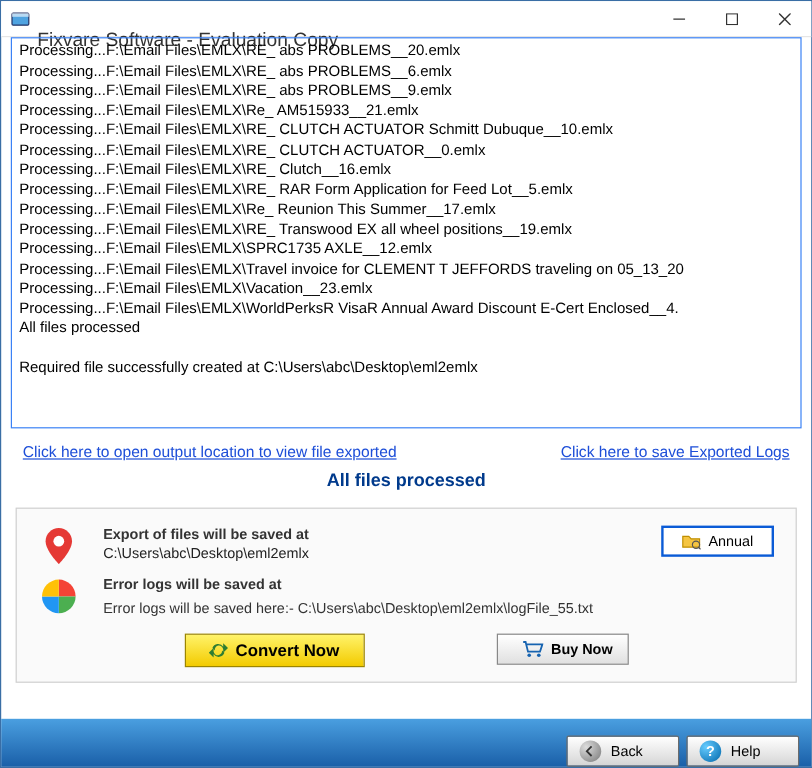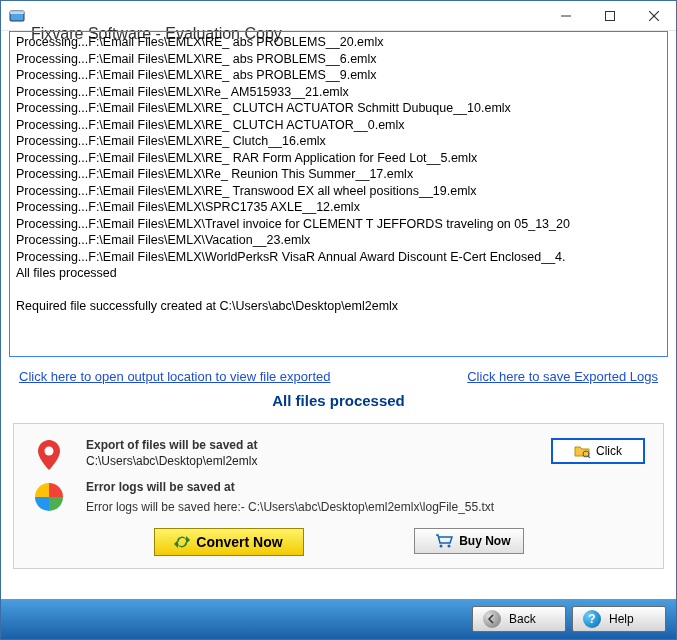--- a/index.html
+++ b/index.html
@@ -20,21 +20,21 @@
   .opt-row { display: flex; align-items: flex-start; gap: 20px; margin-bottom: 8px; }
   .opt-icon { width: 34px; height: 34px; flex-shrink: 0; display: flex; align-items: center; justify-content: center; }
   .opt-text { flex: 1; font-size: 12px; color: #333; }
   .opt-text .label { font-weight: bold; margin-bottom: 2px; }
   .opt-text .value { font-weight: normal; color: #222; }
   .btn { display: inline-flex; align-items: center; gap: 6px; height: 26px; padding: 0 12px; border: 1px solid #888; background: linear-gradient(#fff,#e0e0e0); font-size: 12px; cursor: pointer; }
   .btn-browse { border: 2px solid #0a5bd6; background: #fff; min-width: 94px; justify-content: center; }
   .action-row { display: flex; justify-content: center; gap: 110px; padding: 6px 0 2px; }
   .btn-convert { background: linear-gradient(#fff36a,#f3cb00); font-weight: bold; font-size: 14px; height: 28px; min-width: 150px; justify-content: center; border: 1px solid #9c8500; }
   .btn-buy { min-width: 110px; justify-content: flex-end; font-weight: bold; }
-  .navbar { background: linear-gradient(#4a9fe0,#1a5fa8); height: 40px; display: flex; align-items: center; justify-content: flex-end; gap: 6px; padding: 0 10px; }
+  .navbar { background: linear-gradient(#4a9fe0,#1a5fa8); height: 40px; display: flex; align-items: flex-end; justify-content: flex-end; gap: 6px; padding: 0 10px; }
   .btn-nav { background: linear-gradient(#fff,#d5d5d5); border: 1px solid #6b6b6b; height: 26px; min-width: 94px; display: inline-flex; align-items: center; gap: 8px; padding: 0 10px; cursor: pointer; font-size: 12px; border-radius: 2px; }
   .icon-circle { width: 18px; height: 18px; border-radius: 50%; display: inline-flex; align-items: center; justify-content: center; }
   .ic-back { background: radial-gradient(circle at 30% 30%, #ddd, #777); }
   .ic-cancel { background: radial-gradient(circle at 30% 30%, #f77, #c00); color: #fff; font-weight: bold; }
   .ic-help { background: radial-gradient(circle at 30% 30%, #6cf, #06a); color: #fff; font-weight: bold; }
 </style>
 </head>
 <body>
 
 <div class="window">
@@ -103,21 +103,21 @@
         <div class="opt-text">
           <div class="label">Export of files will be saved at</div>
           <div class="value">C:\Users\abc\Desktop\eml2emlx</div>
         </div>
         <button class="btn btn-browse">
           <svg width="16" height="14" viewBox="0 0 16 14">
             <path d="M1 3 L6 3 L8 5 L15 5 L15 12 L1 12 Z" fill="#f5c542" stroke="#c08e00"></path>
             <circle cx="12" cy="10" r="3" fill="none" stroke="#555" stroke-width="1"></circle>
             <line x1="14" y1="12" x2="16" y2="14" stroke="#555" stroke-width="1.2"></line>
           </svg>
-          <span>Click</span>
+          <span>Annual</span>
         </button>
       </div>
 
       <div class="opt-row">
         <div class="opt-icon">
           <svg width="32" height="32" viewBox="0 0 32 32">
             <path d="M16 16 L16 2 A14 14 0 0 1 30 16 Z" fill="#f44336"></path>
             <path d="M16 16 L30 16 A14 14 0 0 1 16 30 Z" fill="#4caf50"></path>
             <path d="M16 16 L16 30 A14 14 0 0 1 2 16 Z" fill="#2196f3"></path>
             <path d="M16 16 L2 16 A14 14 0 0 1 16 2 Z" fill="#ffc107"></path>

